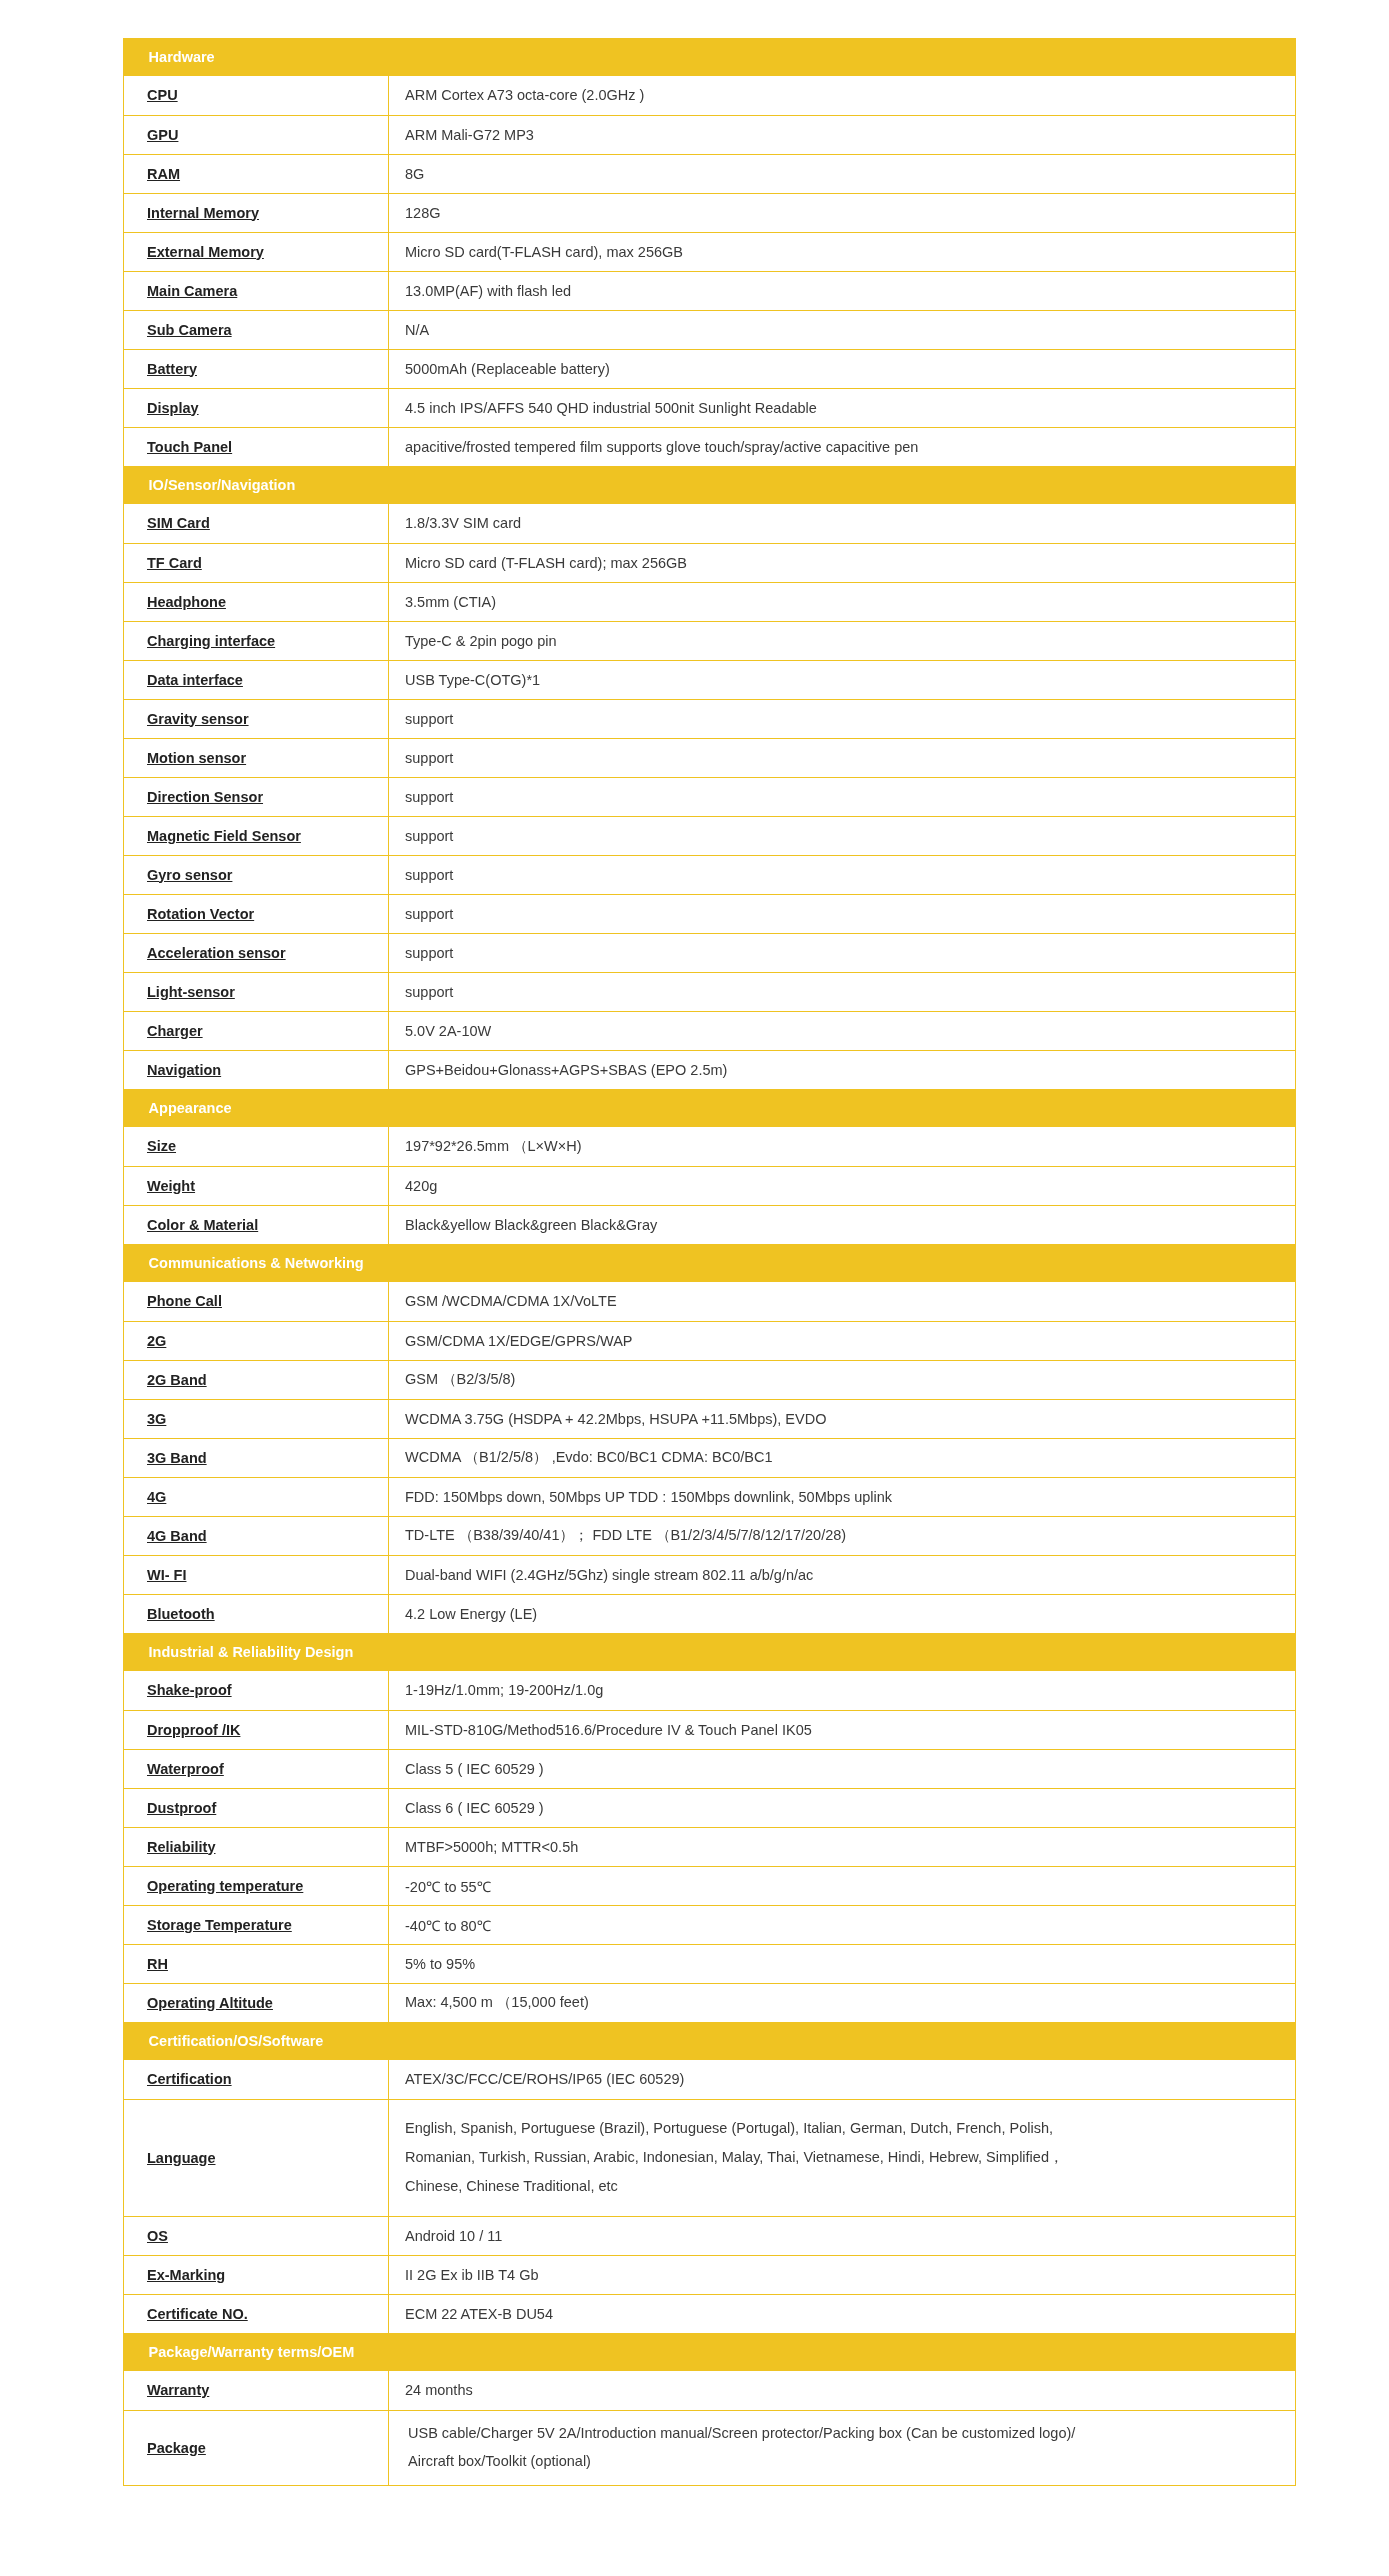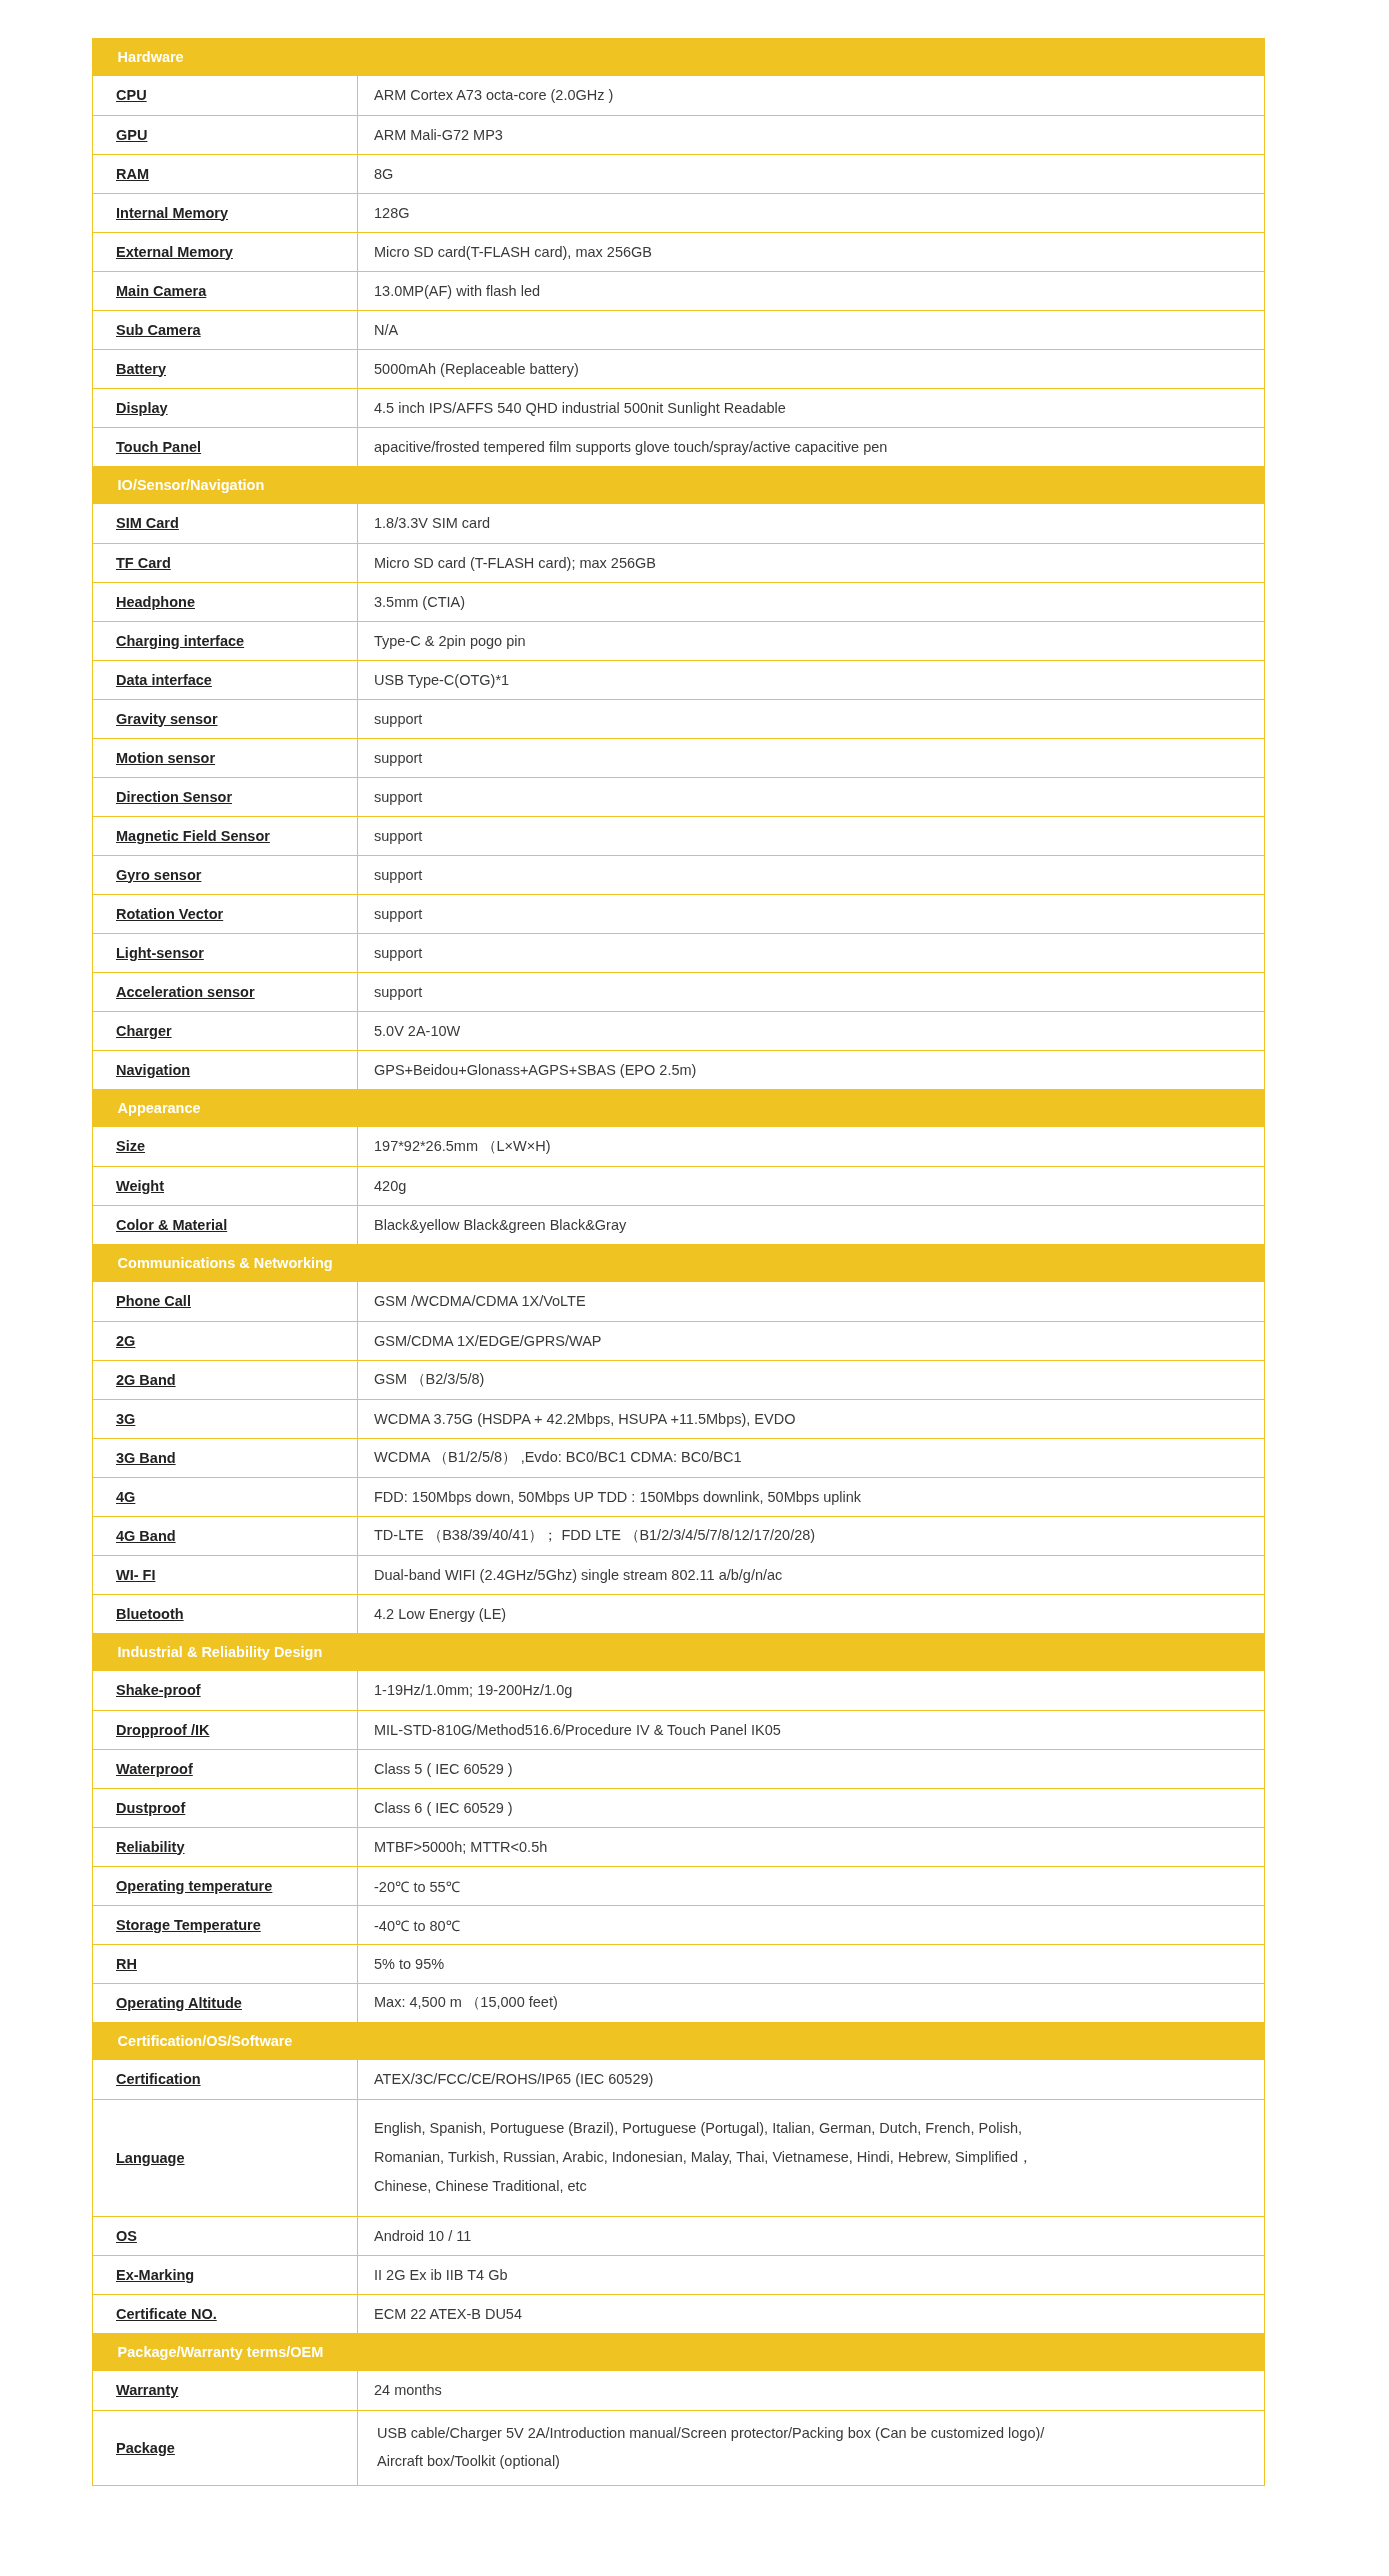--- a/index.html
+++ b/index.html
@@ -1,18 +1,18 @@
 <!DOCTYPE html>
 <html style="font-size:11.6px"><head>
 <meta charset="utf-8">
 <style>
   html, body { margin: 0; padding: 0; background: #ffffff; }
   body { width: 1389px; height: 2576px; position: relative; font-family: "Liberation Sans", sans-serif; }
   #spec-table {
-    position: absolute; left: 92px; top: 38px; width: 1172px;
+    position: absolute; left: 123px; top: 38px; width: 1172px;
     border-collapse: collapse; table-layout: fixed;
   }
   #spec-table col.c1 { width: 265px; }
   #spec-table col.c2 { width: 907px; }
   .sec td {
     background: #EFC322; color: #ffffff; font-weight: bold;
     font-size: 14.5px; height: 38px; padding: 0 0 0 24.6px; box-sizing: border-box;
     border-left: 1.4px solid #EFC322; border-right: 1.4px solid #EFC322;
   }
   .row td {
@@ -121,25 +121,25 @@
       </tr>
       <tr class="row">
         <td class="label">Gyro sensor</td>
         <td class="value">support</td>
       </tr>
       <tr class="row">
         <td class="label">Rotation Vector</td>
         <td class="value">support</td>
       </tr>
       <tr class="row">
+        <td class="label">Acceleration sensor</td>
+        <td class="value">support</td>
+      </tr>
+      <tr class="row">
         <td class="label">Light-sensor</td>
-        <td class="value">support</td>
-      </tr>
-      <tr class="row">
-        <td class="label">Acceleration sensor</td>
         <td class="value">support</td>
       </tr>
       <tr class="row">
         <td class="label">Charger</td>
         <td class="value">5.0V 2A-10W</td>
       </tr>
       <tr class="row">
         <td class="label">Navigation</td>
         <td class="value">GPS+Beidou+Glonass+AGPS+SBAS (EPO 2.5m)</td>
       </tr>

